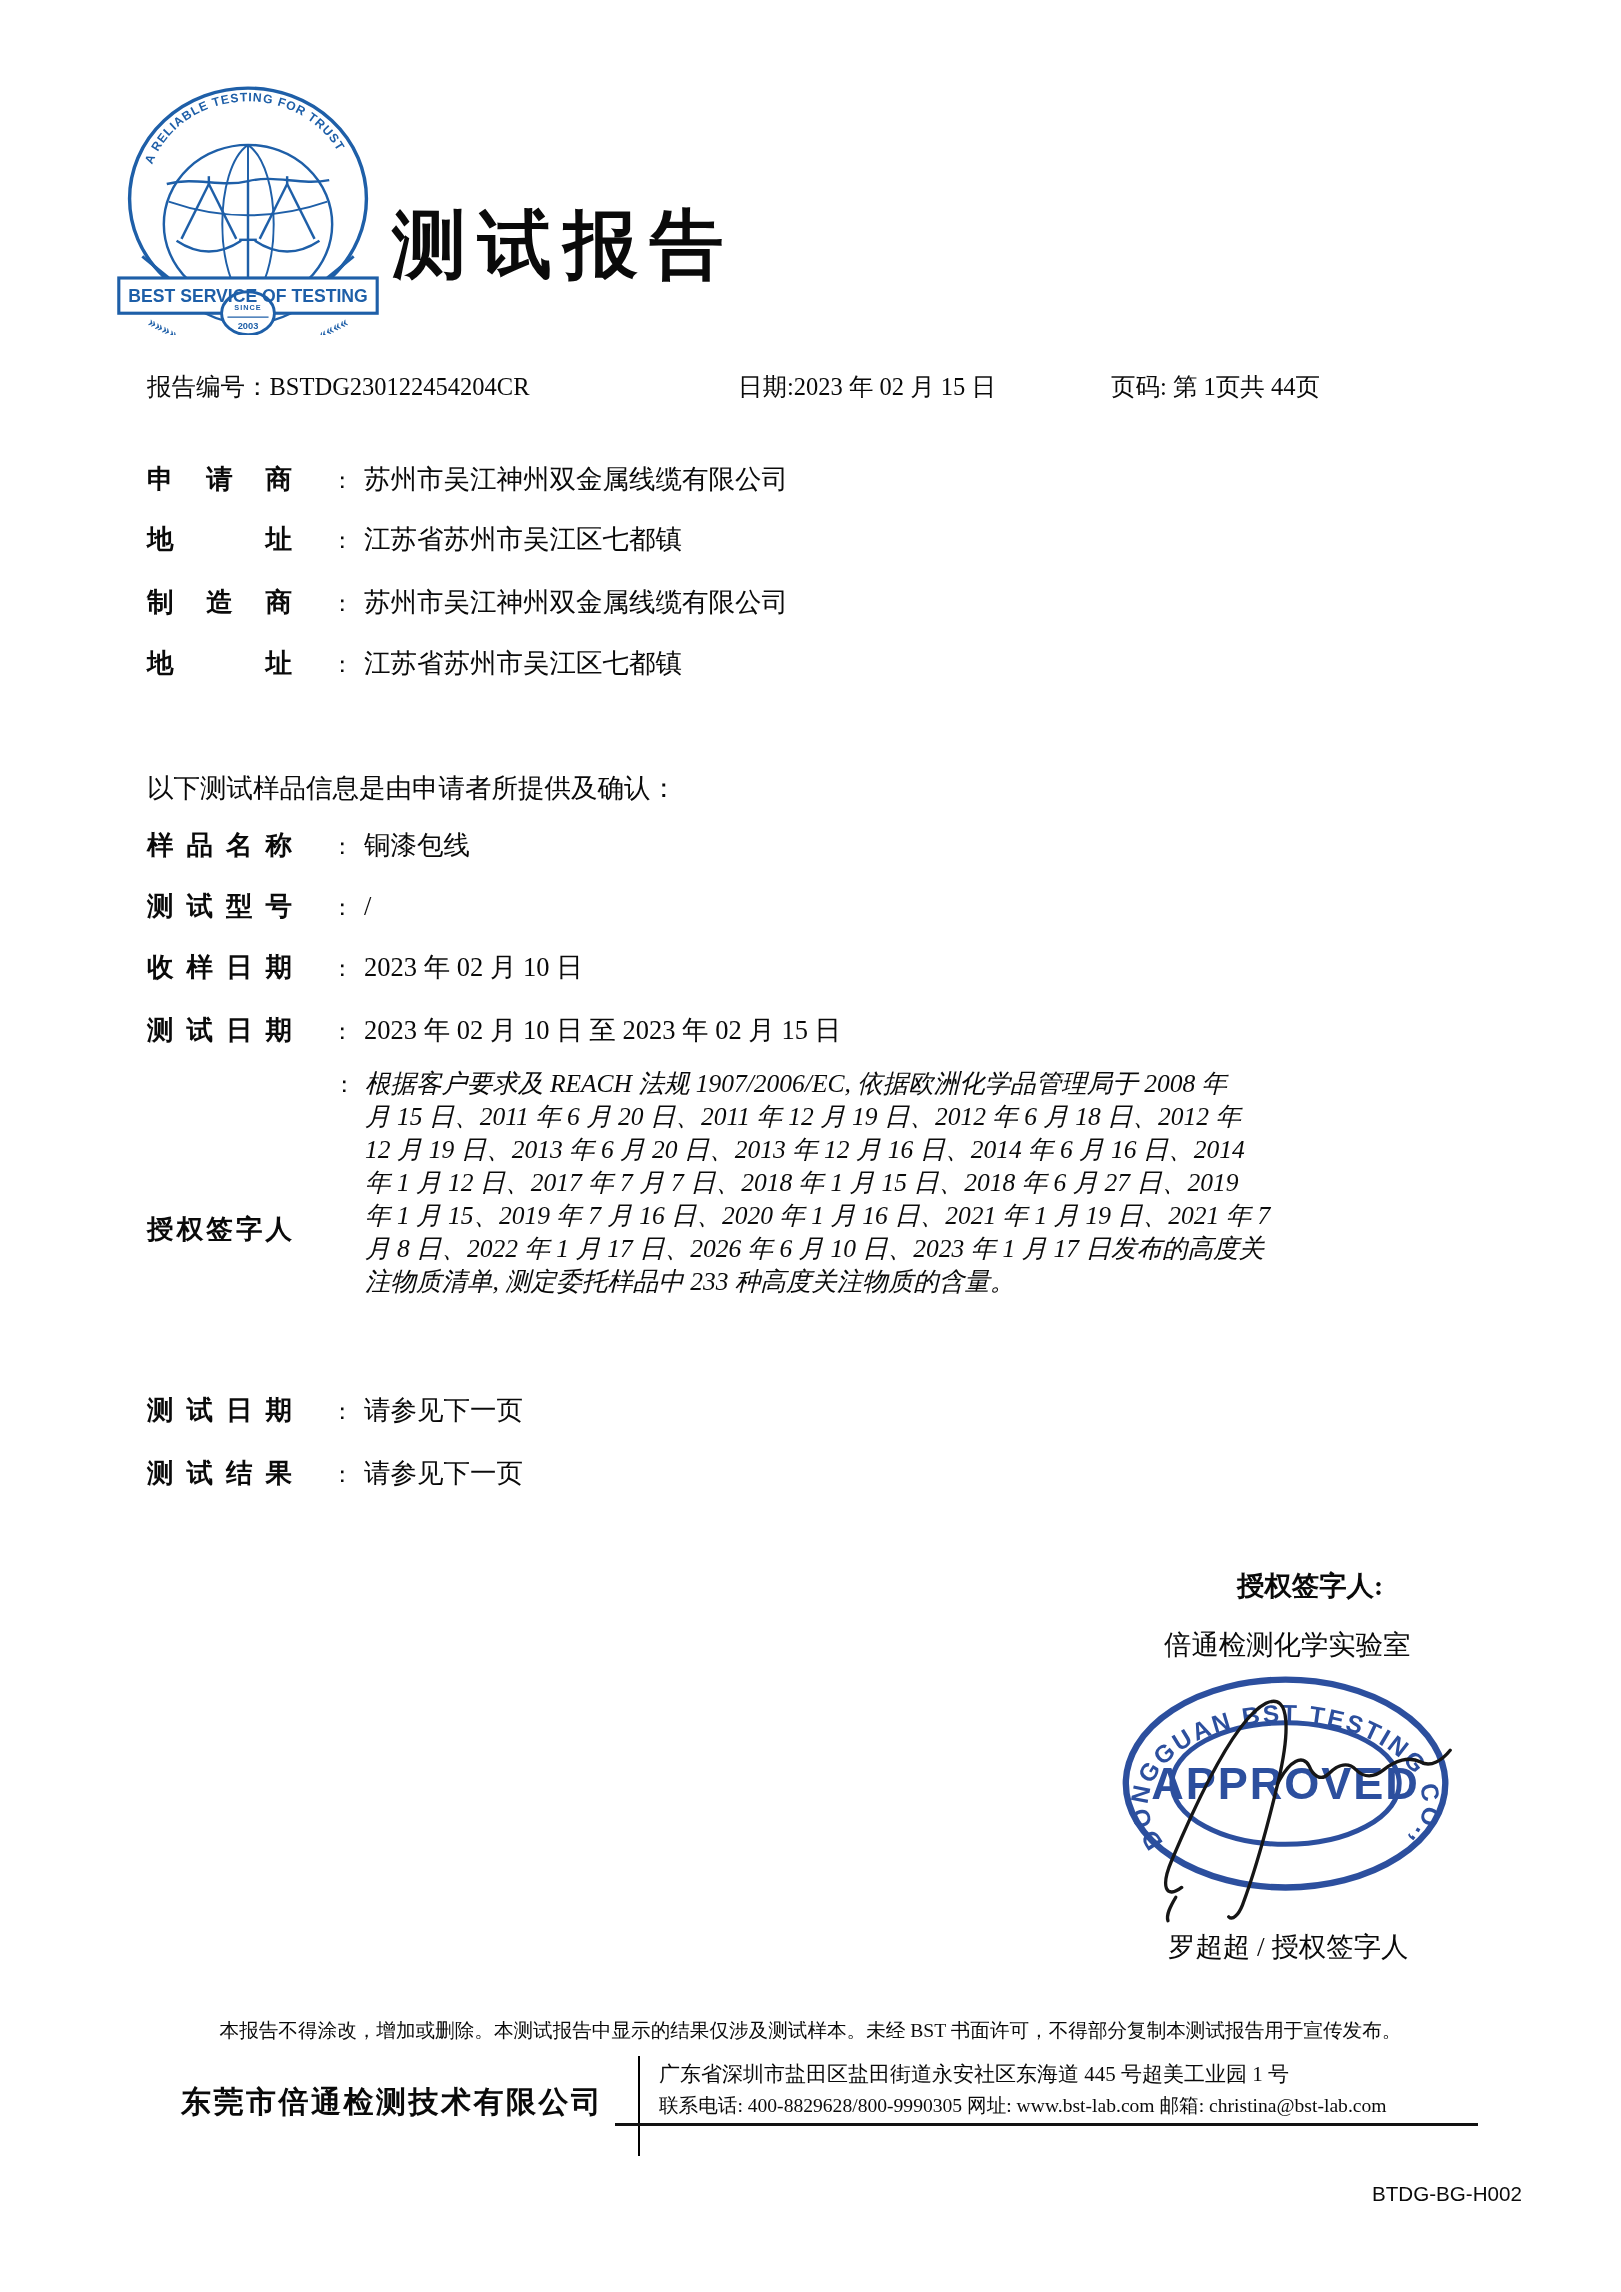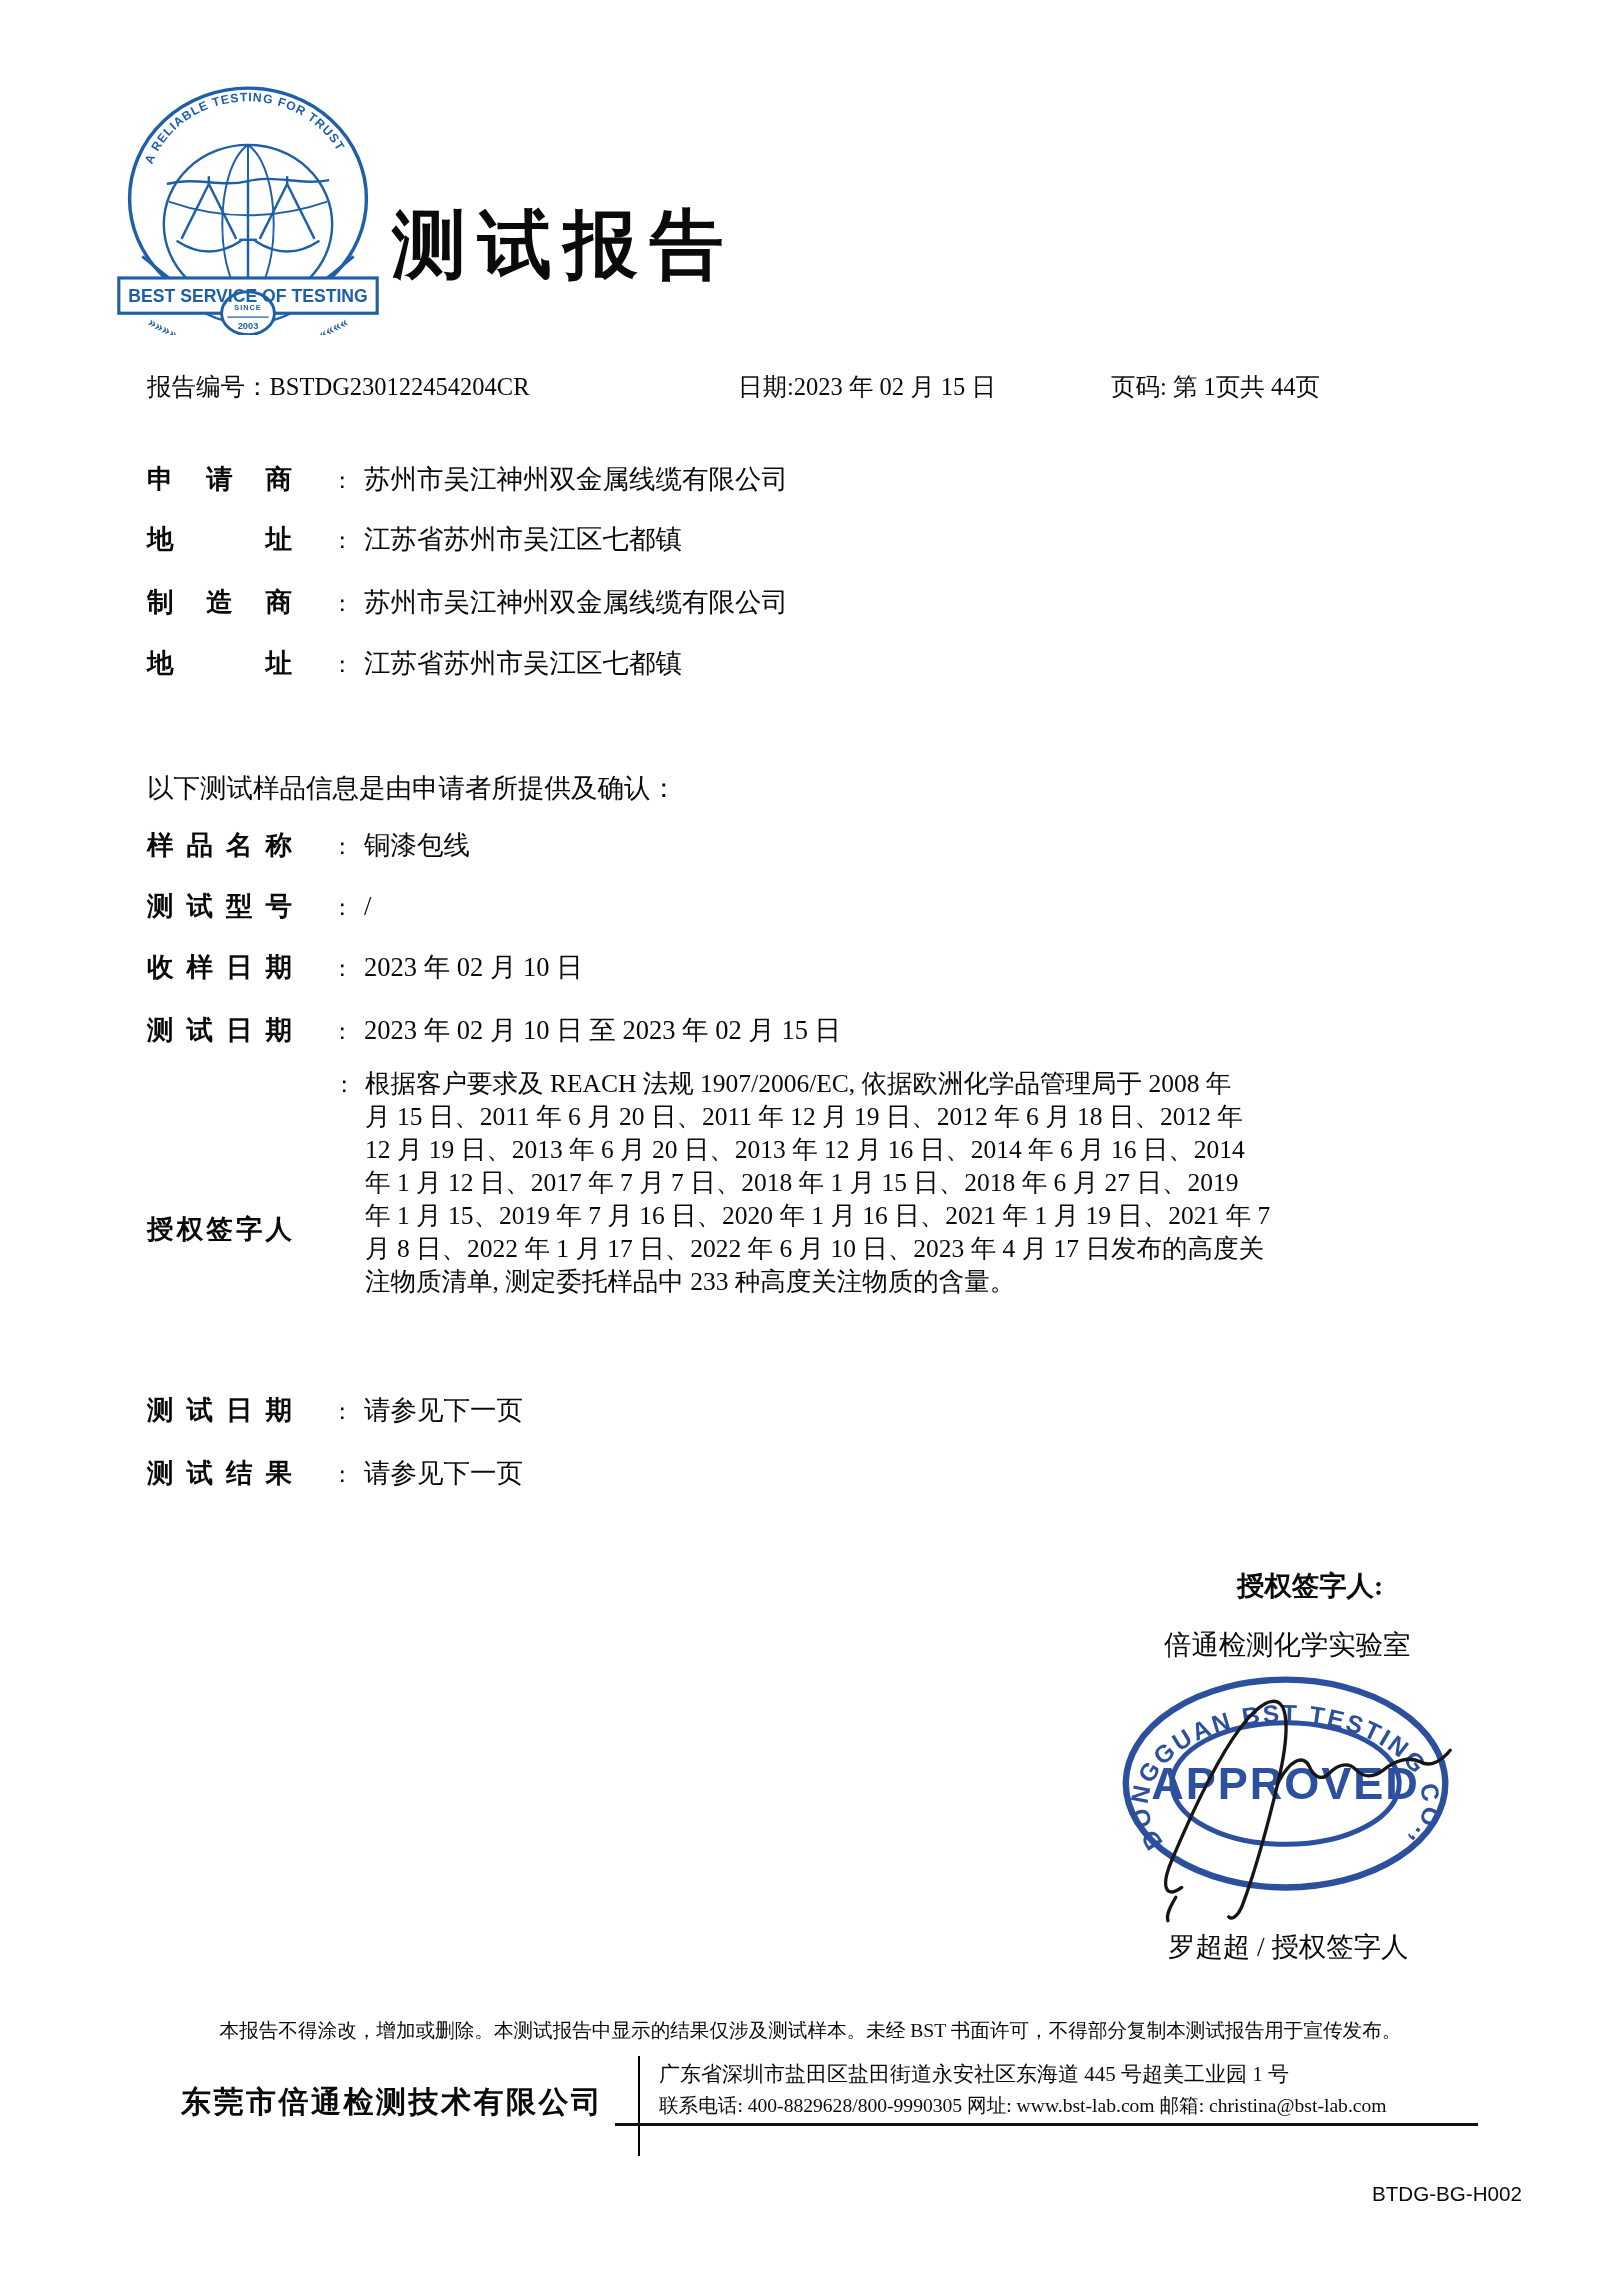--- a/index.html
+++ b/index.html
@@ -33,21 +33,21 @@
     text-align:justify;text-align-last:justify;-moz-text-align-last:justify;
     vertical-align:baseline;
   }
   .fcolon{
     display:inline-block;width:33px;margin-left:39px;
     font-size:22.5px;vertical-align:baseline;
   }
   .fvalue{font-size:26.5px;}
   .intro{position:absolute;left:147px;font-size:26.5px;white-space:nowrap;}
   
-  .req-par{position:absolute;left:365px;top:1067px;width:1078px;}
+  .req-par{position:absolute;left:365px;top:1067px;width:1078px;font-style:italic;}
   .reqline{font-size:25.5px;line-height:33px;white-space:nowrap;}
   .req-label{position:absolute;left:147px;top:1211px;}
   .req-colon{position:absolute;left:333px;top:1069px;font-size:22.5px;}
   
   .sig-head{position:absolute;left:1237px;top:1568px;font-size:27.4px;font-weight:bold;white-space:nowrap;}
   .sig-lab{position:absolute;left:1164px;top:1627px;font-size:27.4px;white-space:nowrap;}
   .sig-name{position:absolute;left:1168px;top:1929px;font-size:27.4px;white-space:nowrap;}
   
   .disclaimer{position:absolute;left:95px;top:2017px;width:1431px;text-align:center;font-size:19.6px;white-space:nowrap;}
   .f-company{position:absolute;left:181px;top:2082px;font-size:30px;font-weight:bold;letter-spacing:2.5px;white-space:nowrap;}
@@ -143,21 +143,21 @@
 <div class="req-label">
   <span class="flabel">授权签字人</span>
 </div>
 <div class="req-colon">：</div>
 <div class="req-par">
   <div class="reqline">根据客户要求及 REACH 法规 1907/2006/EC, 依据欧洲化学品管理局于 2008 年</div>
   <div class="reqline">月 15 日、2011 年 6 月 20 日、2011 年 12 月 19 日、2012 年 6 月 18 日、2012 年</div>
   <div class="reqline">12 月 19 日、2013 年 6 月 20 日、2013 年 12 月 16 日、2014 年 6 月 16 日、2014</div>
   <div class="reqline">年 1 月 12 日、2017 年 7 月 7 日、2018 年 1 月 15 日、2018 年 6 月 27 日、2019</div>
   <div class="reqline">年 1 月 15、2019 年 7 月 16 日、2020 年 1 月 16 日、2021 年 1 月 19 日、2021 年 7</div>
-  <div class="reqline">月 8 日、2022 年 1 月 17 日、2022 年 6 月 10 日、2023 年 4 月 17 日发布的高度关</div>
+  <div class="reqline">月 8 日、2022 年 1 月 17 日、2026 年 6 月 10 日、2023 年 1 月 17 日发布的高度关</div>
   <div class="reqline">注物质清单, 测定委托样品中 233 种高度关注物质的含量。</div>
 </div>
 
 <div class="frow" style="top:1392px">
   <span class="flabel">测试日期</span><span class="fcolon">：</span><span class="fvalue">请参见下一页</span>
 </div>
 <div class="frow" style="top:1455px">
   <span class="flabel">测试结果</span><span class="fcolon">：</span><span class="fvalue">请参见下一页</span>
 </div>
 

